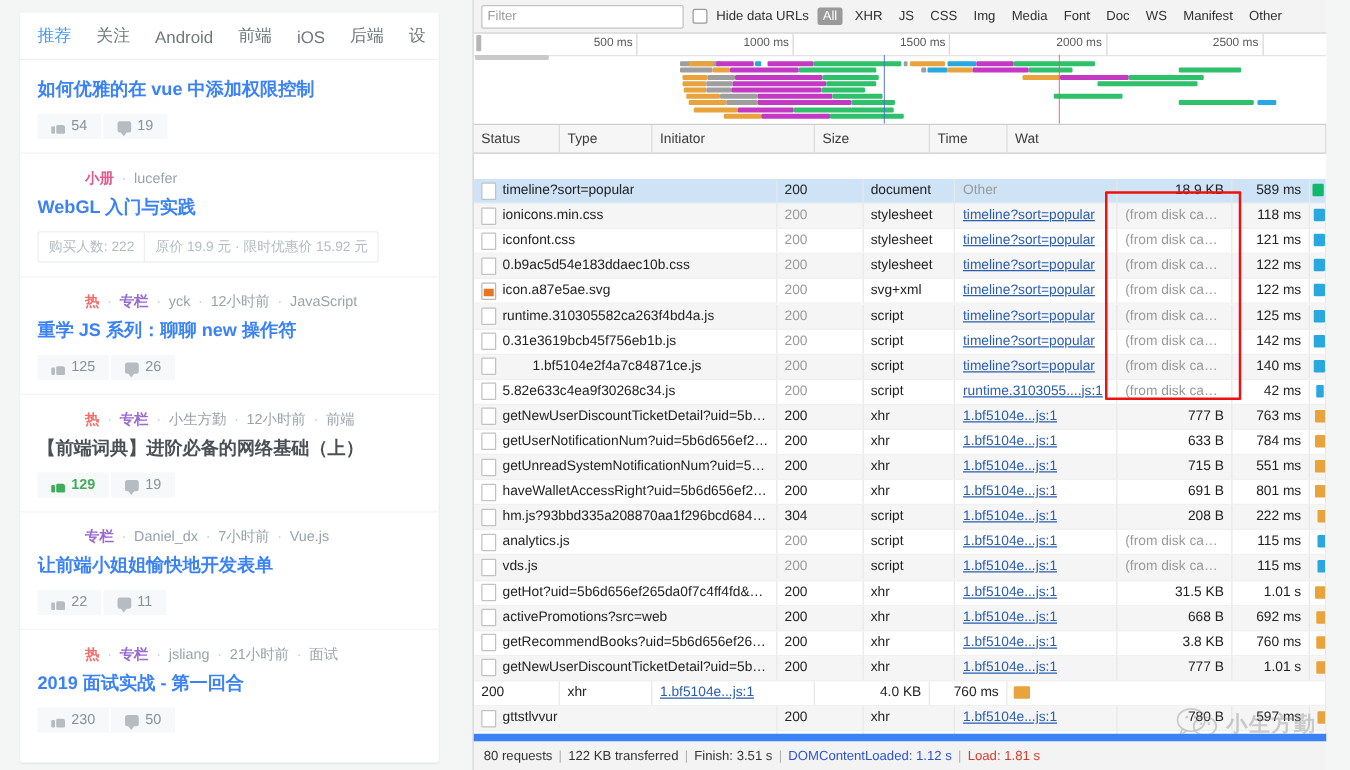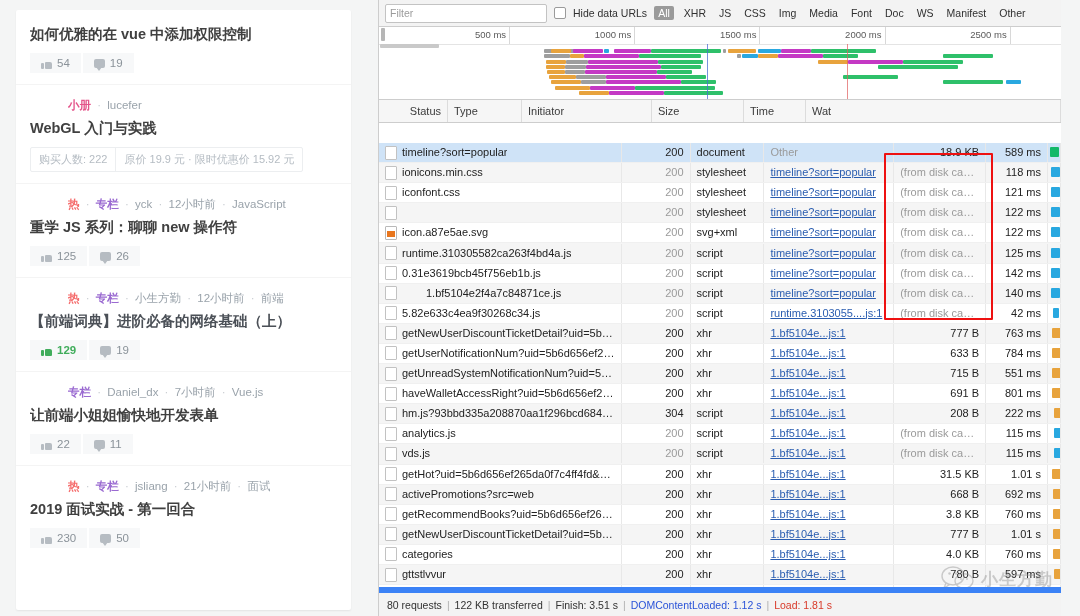--- a/index.html
+++ b/index.html
@@ -42,21 +42,21 @@
   .meta{
     font-size:11.5px;color:#b2bac2;line-height:14px;
     margin-bottom:6px;white-space:nowrap;overflow:hidden;margin-left:38px;
   }
   .meta .hot{color:#f56c6c;font-weight:bold;}
   .meta .tagpink{color:#e4558a;font-weight:bold;}
   .meta .tagpurple{color:#9a6ad1;font-weight:bold;}
   .meta .sep{color:#c9cdd2;margin:0 3px;}
   .meta .plain{color:#9aa3ab;}
   .title{
-    font-size:14.5px;color:#404040;font-weight:bold;line-height:20px;
+    font-size:14.5px;color:#3b82f6;font-weight:bold;line-height:20px;
     margin:1px 0 9px 0;white-space:nowrap;overflow:hidden;
   }
   .title.light{color:#4b5057;font-weight:bold;}
   .actions{display:flex;align-items:stretch;}
   .action{
     display:flex;align-items:center;gap:5px;
     background:#f7f8f9;
     padding:4px 11px;
     font-size:11.5px;color:#8a9299;
     border-right:2px solid #ffffff;
@@ -160,21 +160,21 @@
     border-bottom:1px solid #f0f0f0;
   }
   .row.odd{background:#f5f5f5;}
   .row.sel{background:#cfe3f7;}
   .row .c{
     box-sizing:border-box;padding:0 6px;height:19px;line-height:19px;
     border-right:1px solid #e8e8e8;overflow:hidden;white-space:nowrap;
     text-overflow:ellipsis;
   }
   .c-name{width:243px;display:flex;align-items:center;gap:5px;}
-  .c-status{width:69px;text-align:right;}
+  .c-status{width:69px;}
   .c-type{width:74px;}
   .c-init{width:130px;}
   .c-size{width:92px;text-align:right;}
   .c-time{width:62px;text-align:right;}
   .c-wf{flex:1;position:relative;border-right:none;}
   .muted{color:#9a9a9a;}
   .fileicon{
     width:10px;height:12px;flex:none;background:#fff;
     border:1px solid #c2c2c2;border-radius:1px;
   }
@@ -212,20 +212,29 @@
     font-family:"DejaVu Sans",sans-serif;
   }
 </style>
 </head>
 <body>
 
 <div class="screen">
 
   <div class="left-panel">
     <div class="feed-card">
+      <div class="tabbar" id="feed-tabbar">
+          <div class="tab active">推荐</div>
+          <div class="tab">关注</div>
+          <div class="tab">Android</div>
+          <div class="tab">前端</div>
+          <div class="tab">iOS</div>
+          <div class="tab">后端</div>
+          <div class="tab">设</div>
+        </div>
       <div id="feed-entries">
           <div class="entry">
             <div class="title">如何优雅的在 vue 中添加权限控制</div>
             <div class="actions">
               <div class="action">
                 <span class="ic-thumb"></span>
                 <span>54</span>
               </div>
               <div class="action">
                 <span class="ic-cmt"></span>
@@ -438,20 +447,21 @@
             <div class="c c-init"><span class="link">timeline?sort=popular</span></div>
             <div class="c c-size muted" style="text-align: center;">(from disk cache)</div>
             <div class="c c-time">121 ms</div>
             <div class="c c-wf">
               <div class="wfbar" style="left: 3px; width: 9px; background: rgb(41, 168, 224);"></div>
             </div>
           </div>
           <div class="row odd">
             <div class="c c-name">
               <span class="fileicon"></span>
+              <span style="overflow: hidden; text-overflow: ellipsis;">0.b9ac5d54e183ddaec10b.css</span>
             </div>
             <div class="c c-status muted">200</div>
             <div class="c c-type">stylesheet</div>
             <div class="c c-init"><span class="link">timeline?sort=popular</span></div>
             <div class="c c-size muted" style="text-align: center;">(from disk cache)</div>
             <div class="c c-time">122 ms</div>
             <div class="c c-wf">
               <div class="wfbar" style="left: 3px; width: 9px; background: rgb(41, 168, 224);"></div>
             </div>
           </div>
@@ -673,24 +683,20 @@
             <div class="c c-status">200</div>
             <div class="c c-type">xhr</div>
             <div class="c c-init"><span class="link">1.bf5104e...js:1</span></div>
             <div class="c c-size">777 B</div>
             <div class="c c-time">1.01 s</div>
             <div class="c c-wf">
               <div class="wfbar" style="left: 5px; width: 15px; background: rgb(232, 163, 61);"></div>
             </div>
           </div>
           <div class="row">
-            <div class="c c-name">
-              <span class="fileicon"></span>
-              <span style="overflow: hidden; text-overflow: ellipsis;">categories</span>
-            </div>
             <div class="c c-status">200</div>
             <div class="c c-type">xhr</div>
             <div class="c c-init"><span class="link">1.bf5104e...js:1</span></div>
             <div class="c c-size">4.0 KB</div>
             <div class="c c-time">760 ms</div>
             <div class="c c-wf">
               <div class="wfbar" style="left: 5px; width: 13px; background: rgb(232, 163, 61);"></div>
             </div>
           </div>
           <div class="row odd">

